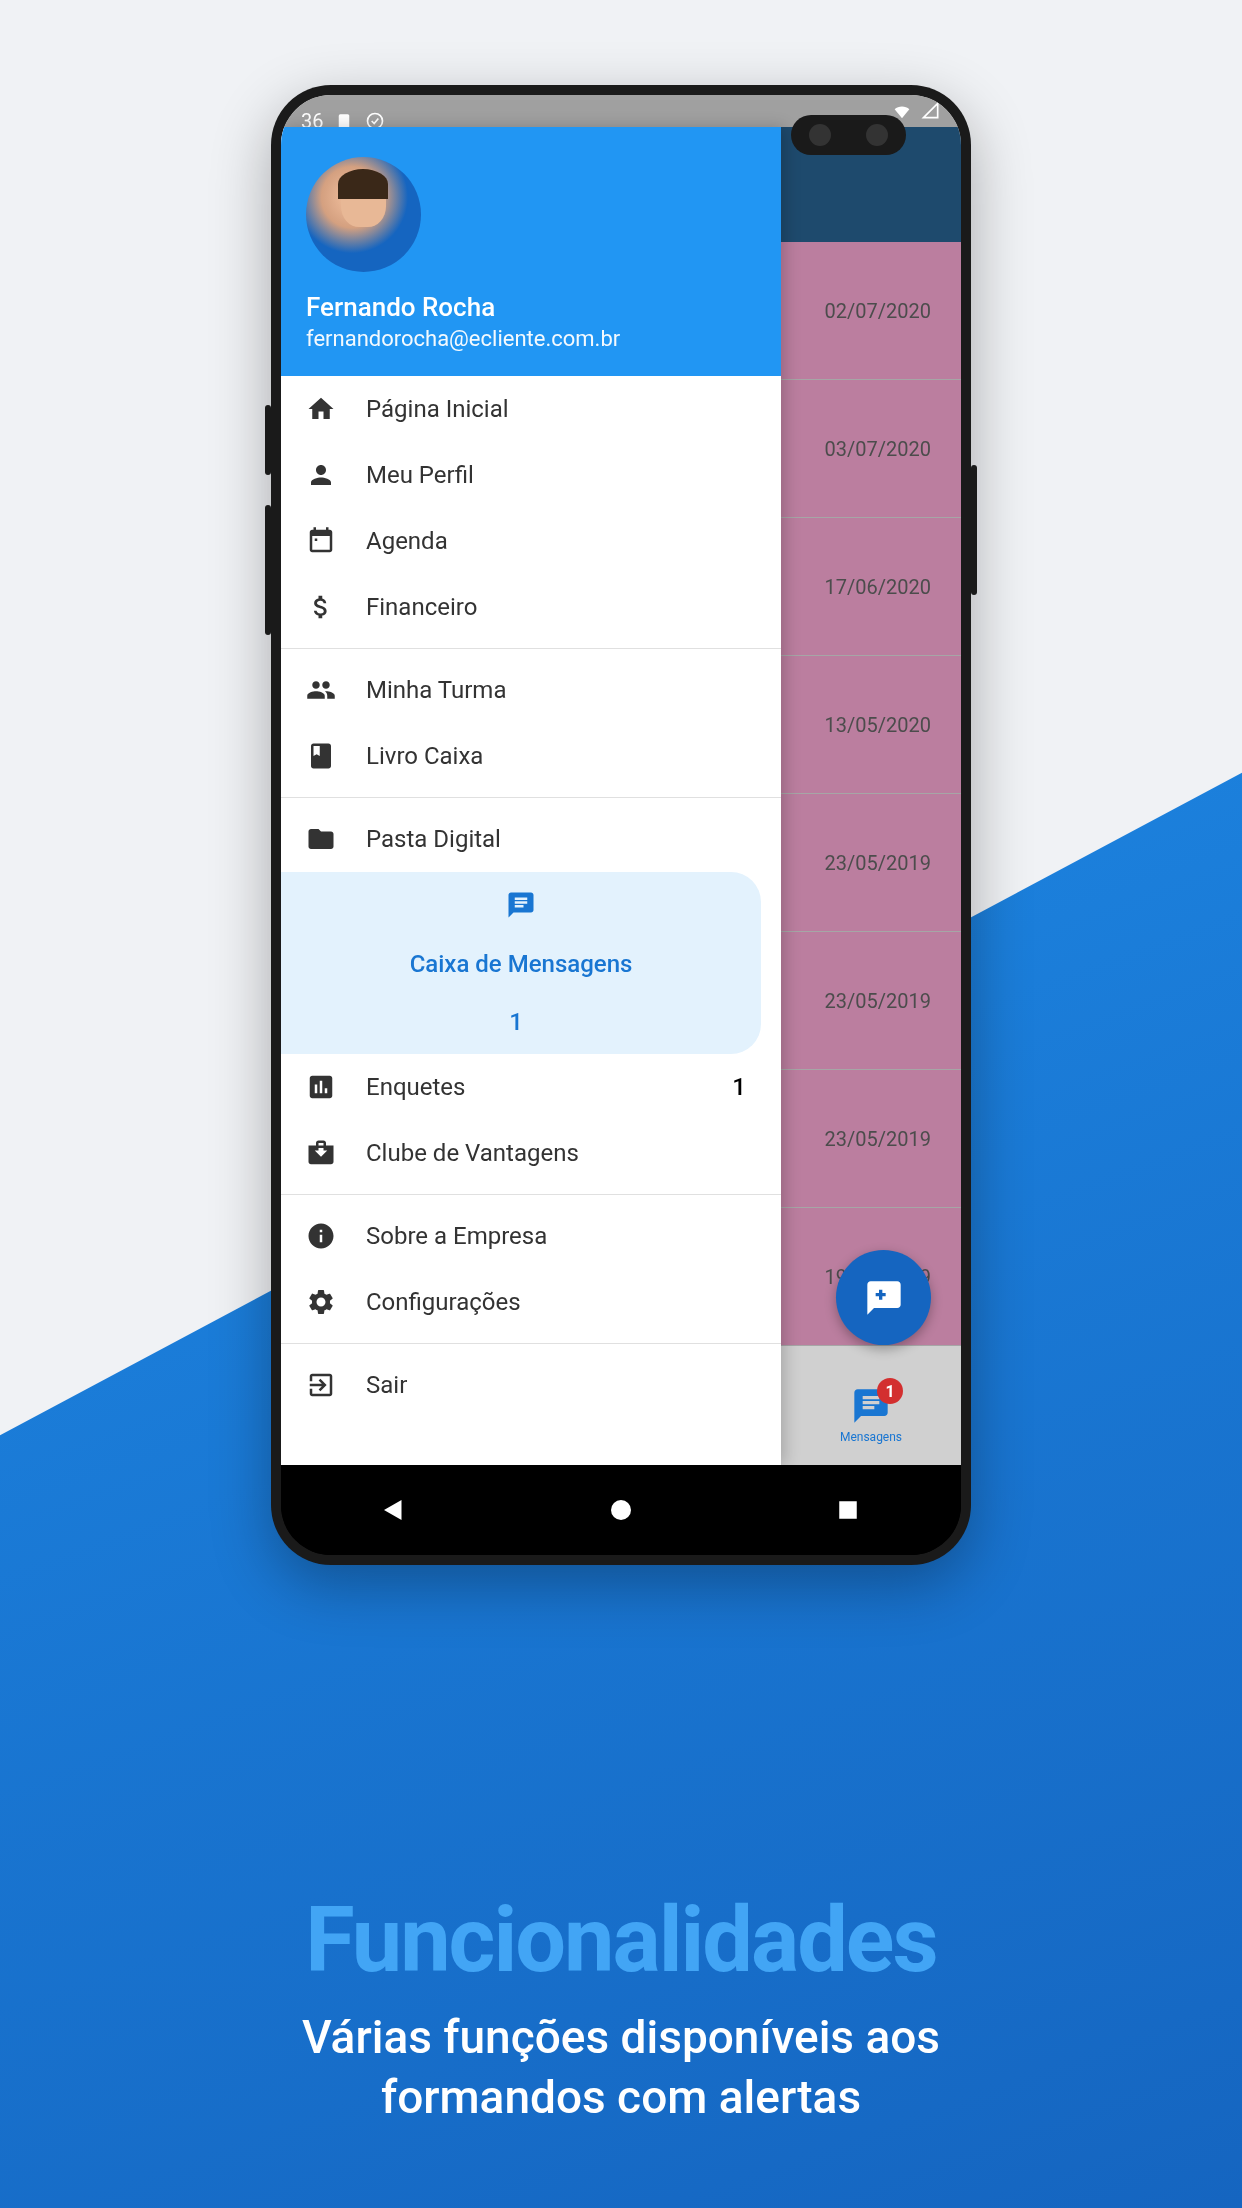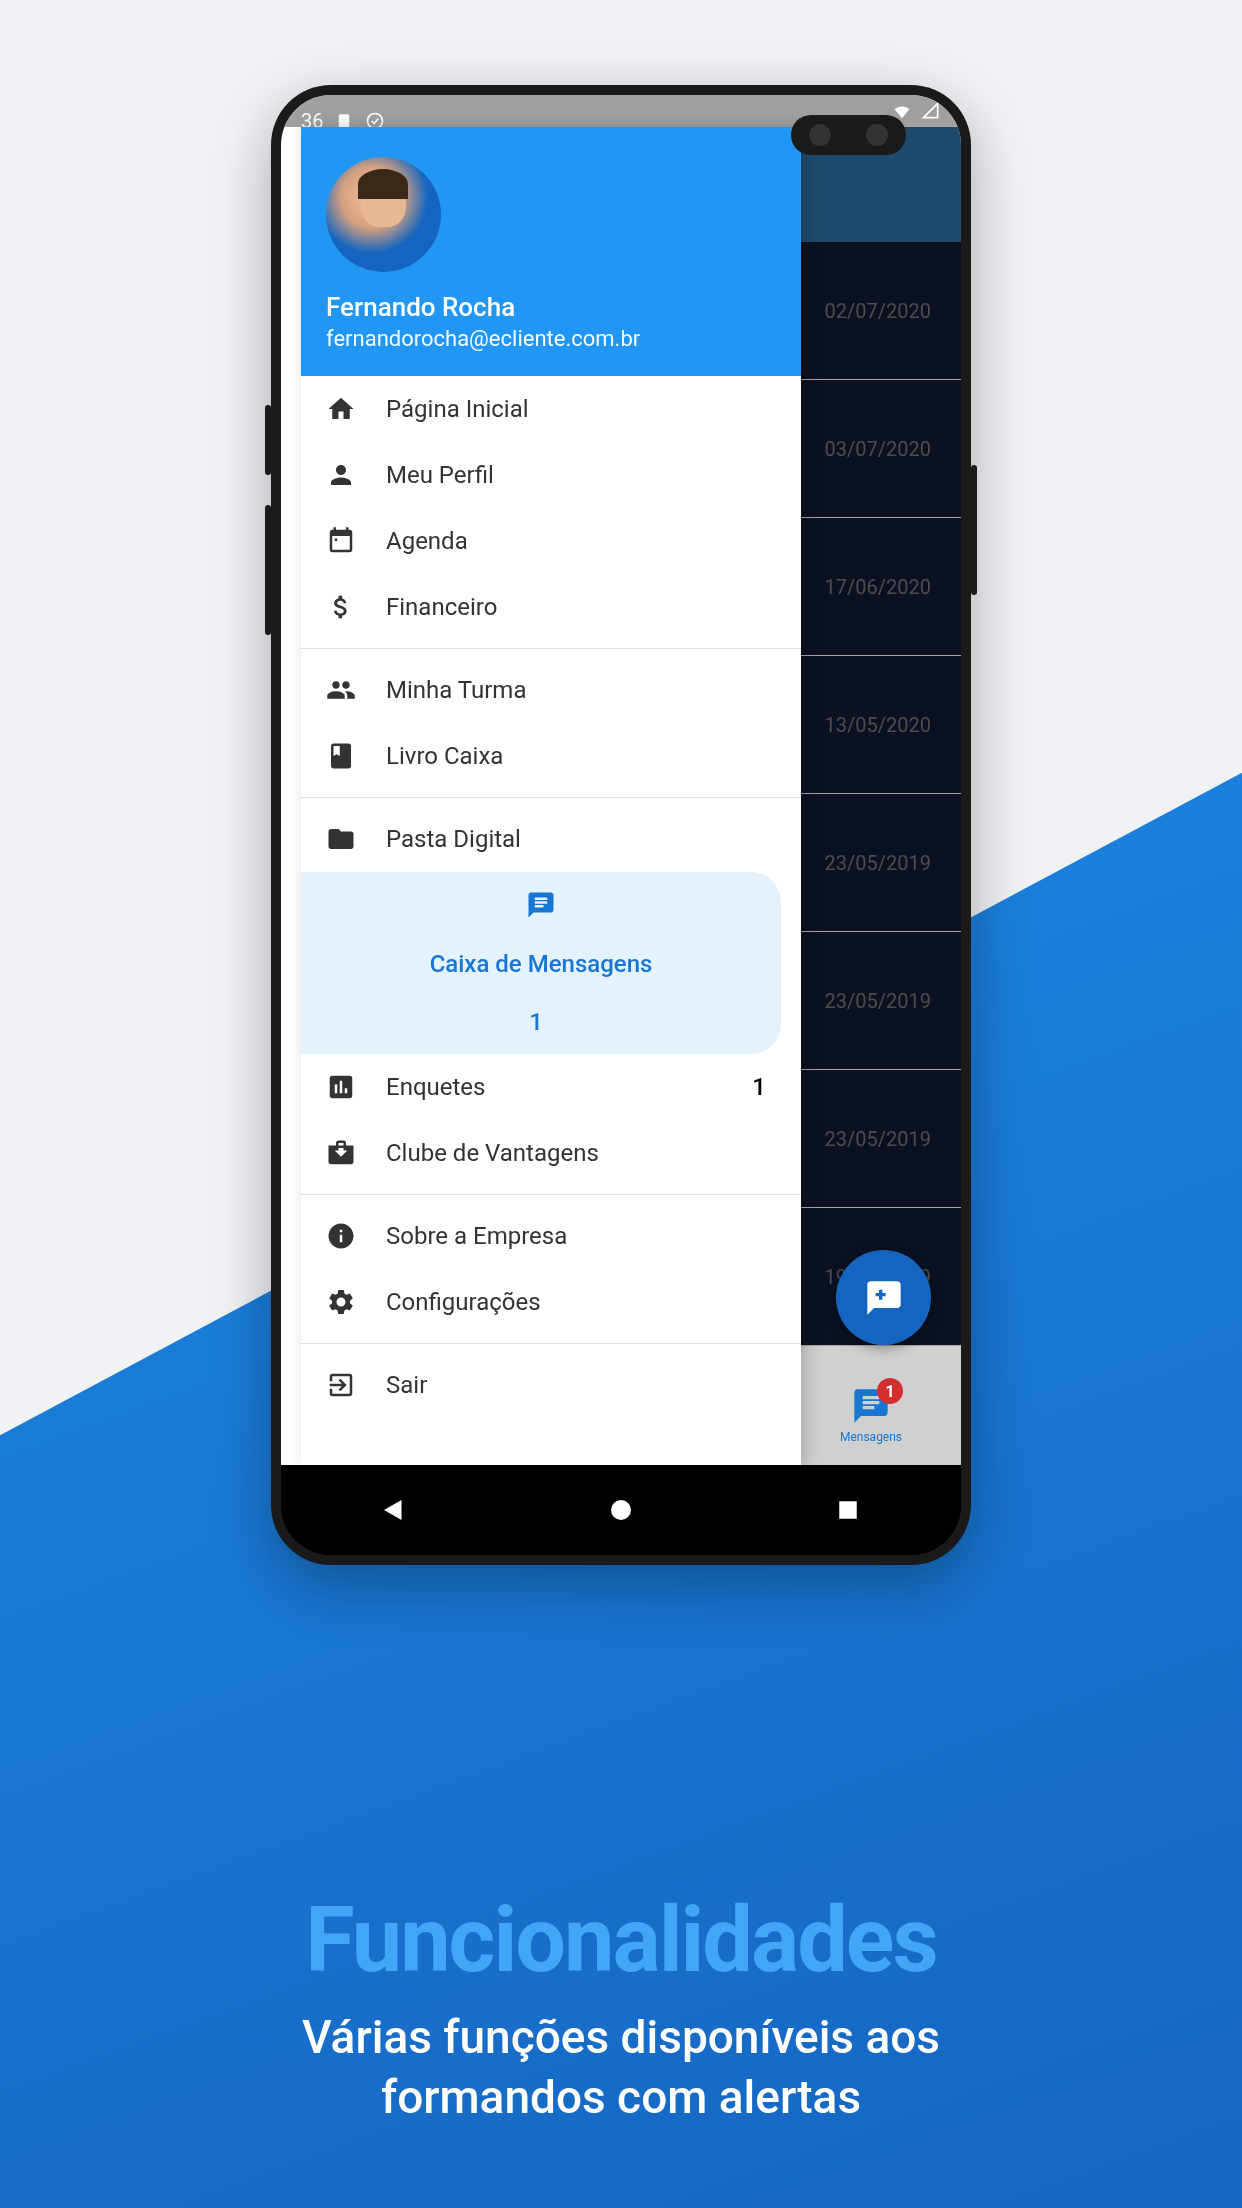--- a/index.html
+++ b/index.html
@@ -12,21 +12,21 @@
 .phone-inner { width: 100%; height: 100%; background: #000; border-radius: 50px; overflow: hidden; position: relative; }
 .phone-screen { width: 100%; height: calc(100% - 90px); background: #fff; position: relative; overflow: hidden; }
 
 .status-bar { height: 32px; background: rgba(150,150,150,0.9); display: flex; align-items: center; padding: 0 20px; color: #fff; font-size: 20px; justify-content: space-between; }
 .status-left { display: flex; gap: 12px; align-items: center; margin-top: 20px; }
 .status-right { display: flex; gap: 8px; align-items: center; }
 
 .notch { position: absolute; top: 20px; right: 55px; width: 115px; height: 40px; background: #1a1a1a; border-radius: 25px; z-index: 100; display: flex; align-items: center; justify-content: space-around; }
 .notch-dot { width: 22px; height: 22px; background: #333; border-radius: 50%; }
 
-.app-content { position: relative; height: calc(100% - 32px); display: flex; padding-left: 20px; }
+.app-content { position: relative; height: calc(100% - 32px); display: flex; }
 
 .drawer { width: 500px; background: #fff; height: 100%; z-index: 50; box-shadow: 4px 0 15px rgba(0,0,0,0.2); display: flex; flex-direction: column; }
 .drawer-header { background: #2196f3; padding: 30px 25px 25px; color: #fff; }
 .avatar { width: 115px; height: 115px; border-radius: 50%; background: radial-gradient(circle at 40% 35%, #f4c2a0 0%, #d4a080 30%, #1565c0 55%); margin-bottom: 20px; position: relative; overflow: hidden; }
 .avatar::before { content: ''; position: absolute; top: 18px; left: 35px; width: 45px; height: 52px; background: #e8b896; border-radius: 45% 45% 40% 40%; }
 .avatar::after { content: ''; position: absolute; top: 12px; left: 32px; width: 50px; height: 30px; background: #3a2818; border-radius: 50% 50% 0 0; }
 .user-name { font-size: 26px; font-weight: 500; margin-bottom: 4px; }
 .user-email { font-size: 22px; opacity: 0.95; }
 
 .drawer-menu { flex: 1; overflow-y: auto; }
@@ -37,21 +37,21 @@
 .menu-icon { width: 30px; height: 30px; display: flex; align-items: center; justify-content: center; color: #333; }
 .menu-icon svg { width: 30px; height: 30px; fill: currentColor; }
 .menu-label { font-size: 24px; color: #333; flex: 1; }
 .menu-badge { font-size: 24px; font-weight: 500; margin-right: 10px; }
 .menu-item.active .menu-badge { color: #1976d2; }
 .menu-divider { height: 1px; background: #e0e0e0; margin: 8px 0; }
 
 .main-area { flex: 1; background: rgba(100,100,100,0.3); position: relative; }
 .main-header { height: 115px; background: #1e4a6d; }
 .message-list { padding-top: 0; }
-.message-row { height: 138px; background: #0f172a; border-bottom: 1px solid #ddd; position: relative; filter: brightness(0.75); }
+.message-row { height: 138px; background: #f9a8d4; border-bottom: 1px solid #ddd; position: relative; filter: brightness(0.75); }
 .message-date { position: absolute; right: 30px; top: 50%; transform: translateY(-50%); font-size: 20px; color: #666; }
 
 .fab { position: absolute; bottom: 120px; right: 30px; width: 95px; height: 95px; background: #1565c0; border-radius: 50%; display: flex; align-items: center; justify-content: center; box-shadow: 0 4px 12px rgba(0,0,0,0.3); z-index: 40; }
 .fab svg { width: 40px; height: 40px; fill: #fff; }
 
 .bottom-tab { position: absolute; bottom: 0; right: 0; width: 180px; height: 100px; display: flex; flex-direction: column; align-items: center; justify-content: center; z-index: 40; }
 .tab-icon { position: relative; width: 40px; height: 40px; }
 .tab-icon svg { width: 40px; height: 40px; fill: #1976d2; }
 .tab-badge { position: absolute; top: -8px; right: -12px; width: 26px; height: 26px; background: #d32f2f; border-radius: 50%; color: #fff; font-size: 16px; display: flex; align-items: center; justify-content: center; font-weight: bold; }
 .tab-label { font-size: 12px; color: #1976d2; margin-top: 4px; }

